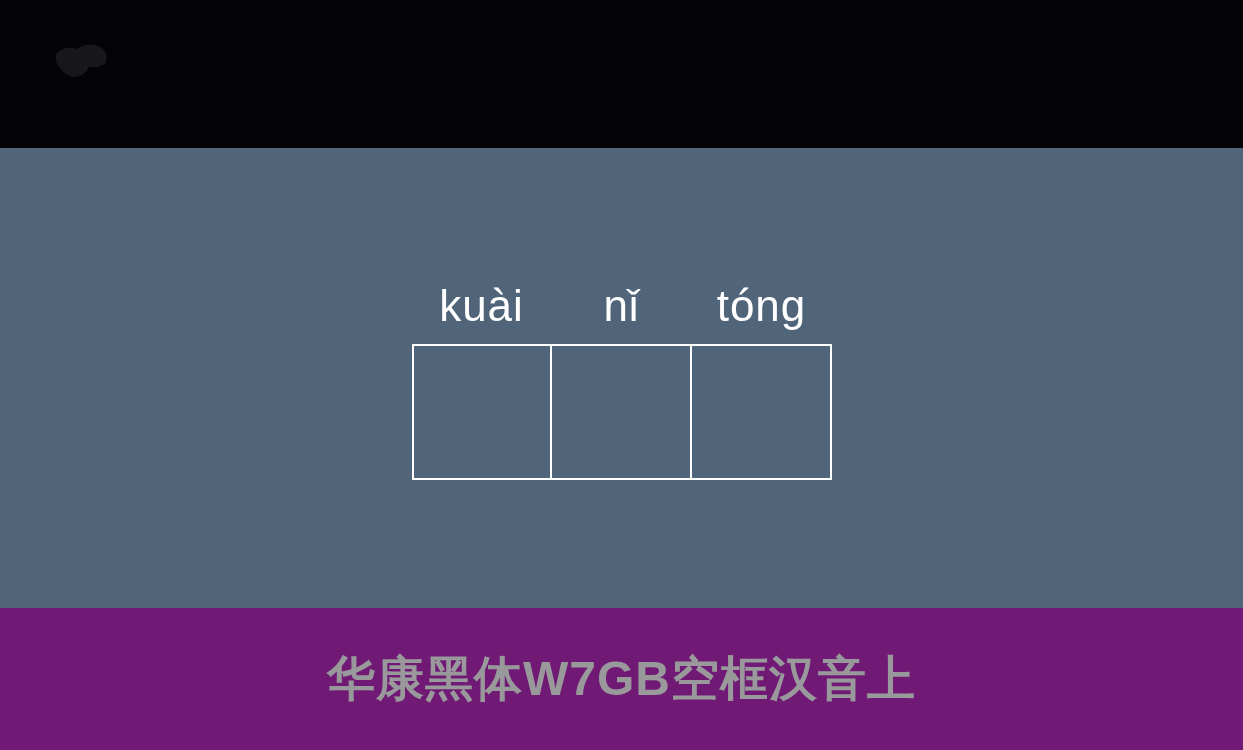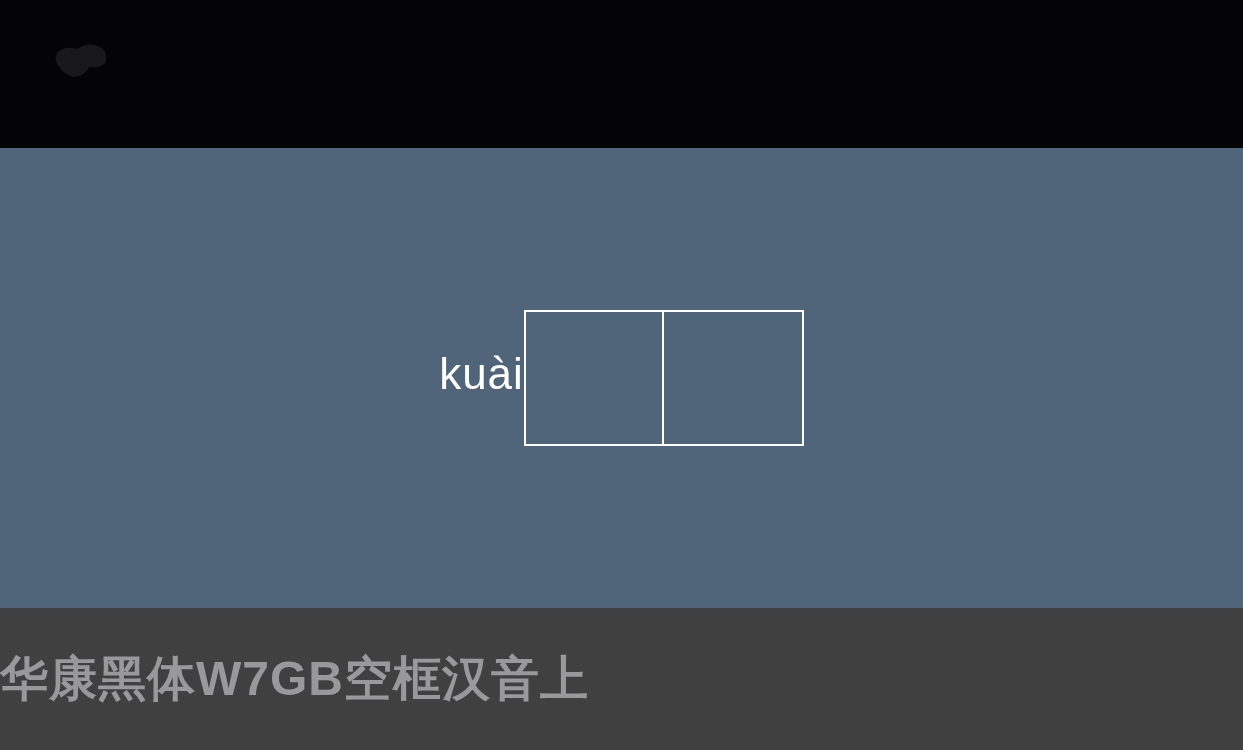--- a/index.html
+++ b/index.html
@@ -1,43 +1,48 @@
 <!DOCTYPE html>
 <html><head>
   <meta charset="utf-8">
   <style>
     *{margin:0;padding:0;box-sizing:border-box}
     body{width:1243px;height:750px;background:#000;font-family:"Helvetica Neue",Arial,sans-serif;overflow:hidden}
     .top-band{height:148px;background:#040407;position:relative}
     .bird-logo{position:absolute;left:45px;top:25px;opacity:0.08}
     .mid-band{height:460px;background:#50657a;display:flex;align-items:center;justify-content:center}
     .cells-wrap{display:flex}
-    .cell{display:flex;flex-direction:row;align-items:center}
+    .cell{display:flex;flex-direction:column;align-items:center}
     .pinyin{color:#fff;font-size:44px;font-weight:300;letter-spacing:1px;height:60px;display:flex;align-items:center;margin-bottom:8px}
     .box{width:140px;height:136px;border:2px solid #fff}
     .cell + .cell .box{border-left:none}
-    .bottom-band{height:142px;background:#404040;display:flex;align-items:center;}
+    .bottom-band{height:142px;background:#701a75;display:flex;align-items:center;justify-content:center}
     .font-title{color:#99999c;font-size:48px;font-weight:700;letter-spacing:1px}
   </style>
 </head>
 <body>
 
 <div class="top-band">
   <svg class="bird-logo" width="80" height="80" viewBox="0 0 100 100">
     <path d="M20 55 Q10 45 15 35 Q25 25 40 30 Q55 20 70 28 Q80 35 75 48 Q65 55 55 52 Q50 65 35 65 Q25 62 20 55 Z" fill="#fff"></path>
   </svg>
 </div>
 
 <div class="mid-band">
   <div class="cells-wrap">
     <div class="cell">
       <div class="pinyin">kuài</div>
       <div class="box"></div>
     </div>
     <div class="cell">
+      <div class="pinyin">nǐ</div>
+      <div class="box"></div>
+    </div>
+    <div class="cell">
+      <div class="pinyin">tóng</div>
       <div class="box"></div>
     </div>
   </div>
 </div>
 
 <div class="bottom-band">
   <div class="font-title">华康黑体W7GB空框汉音上</div>
 </div>
 
 </body></html>

